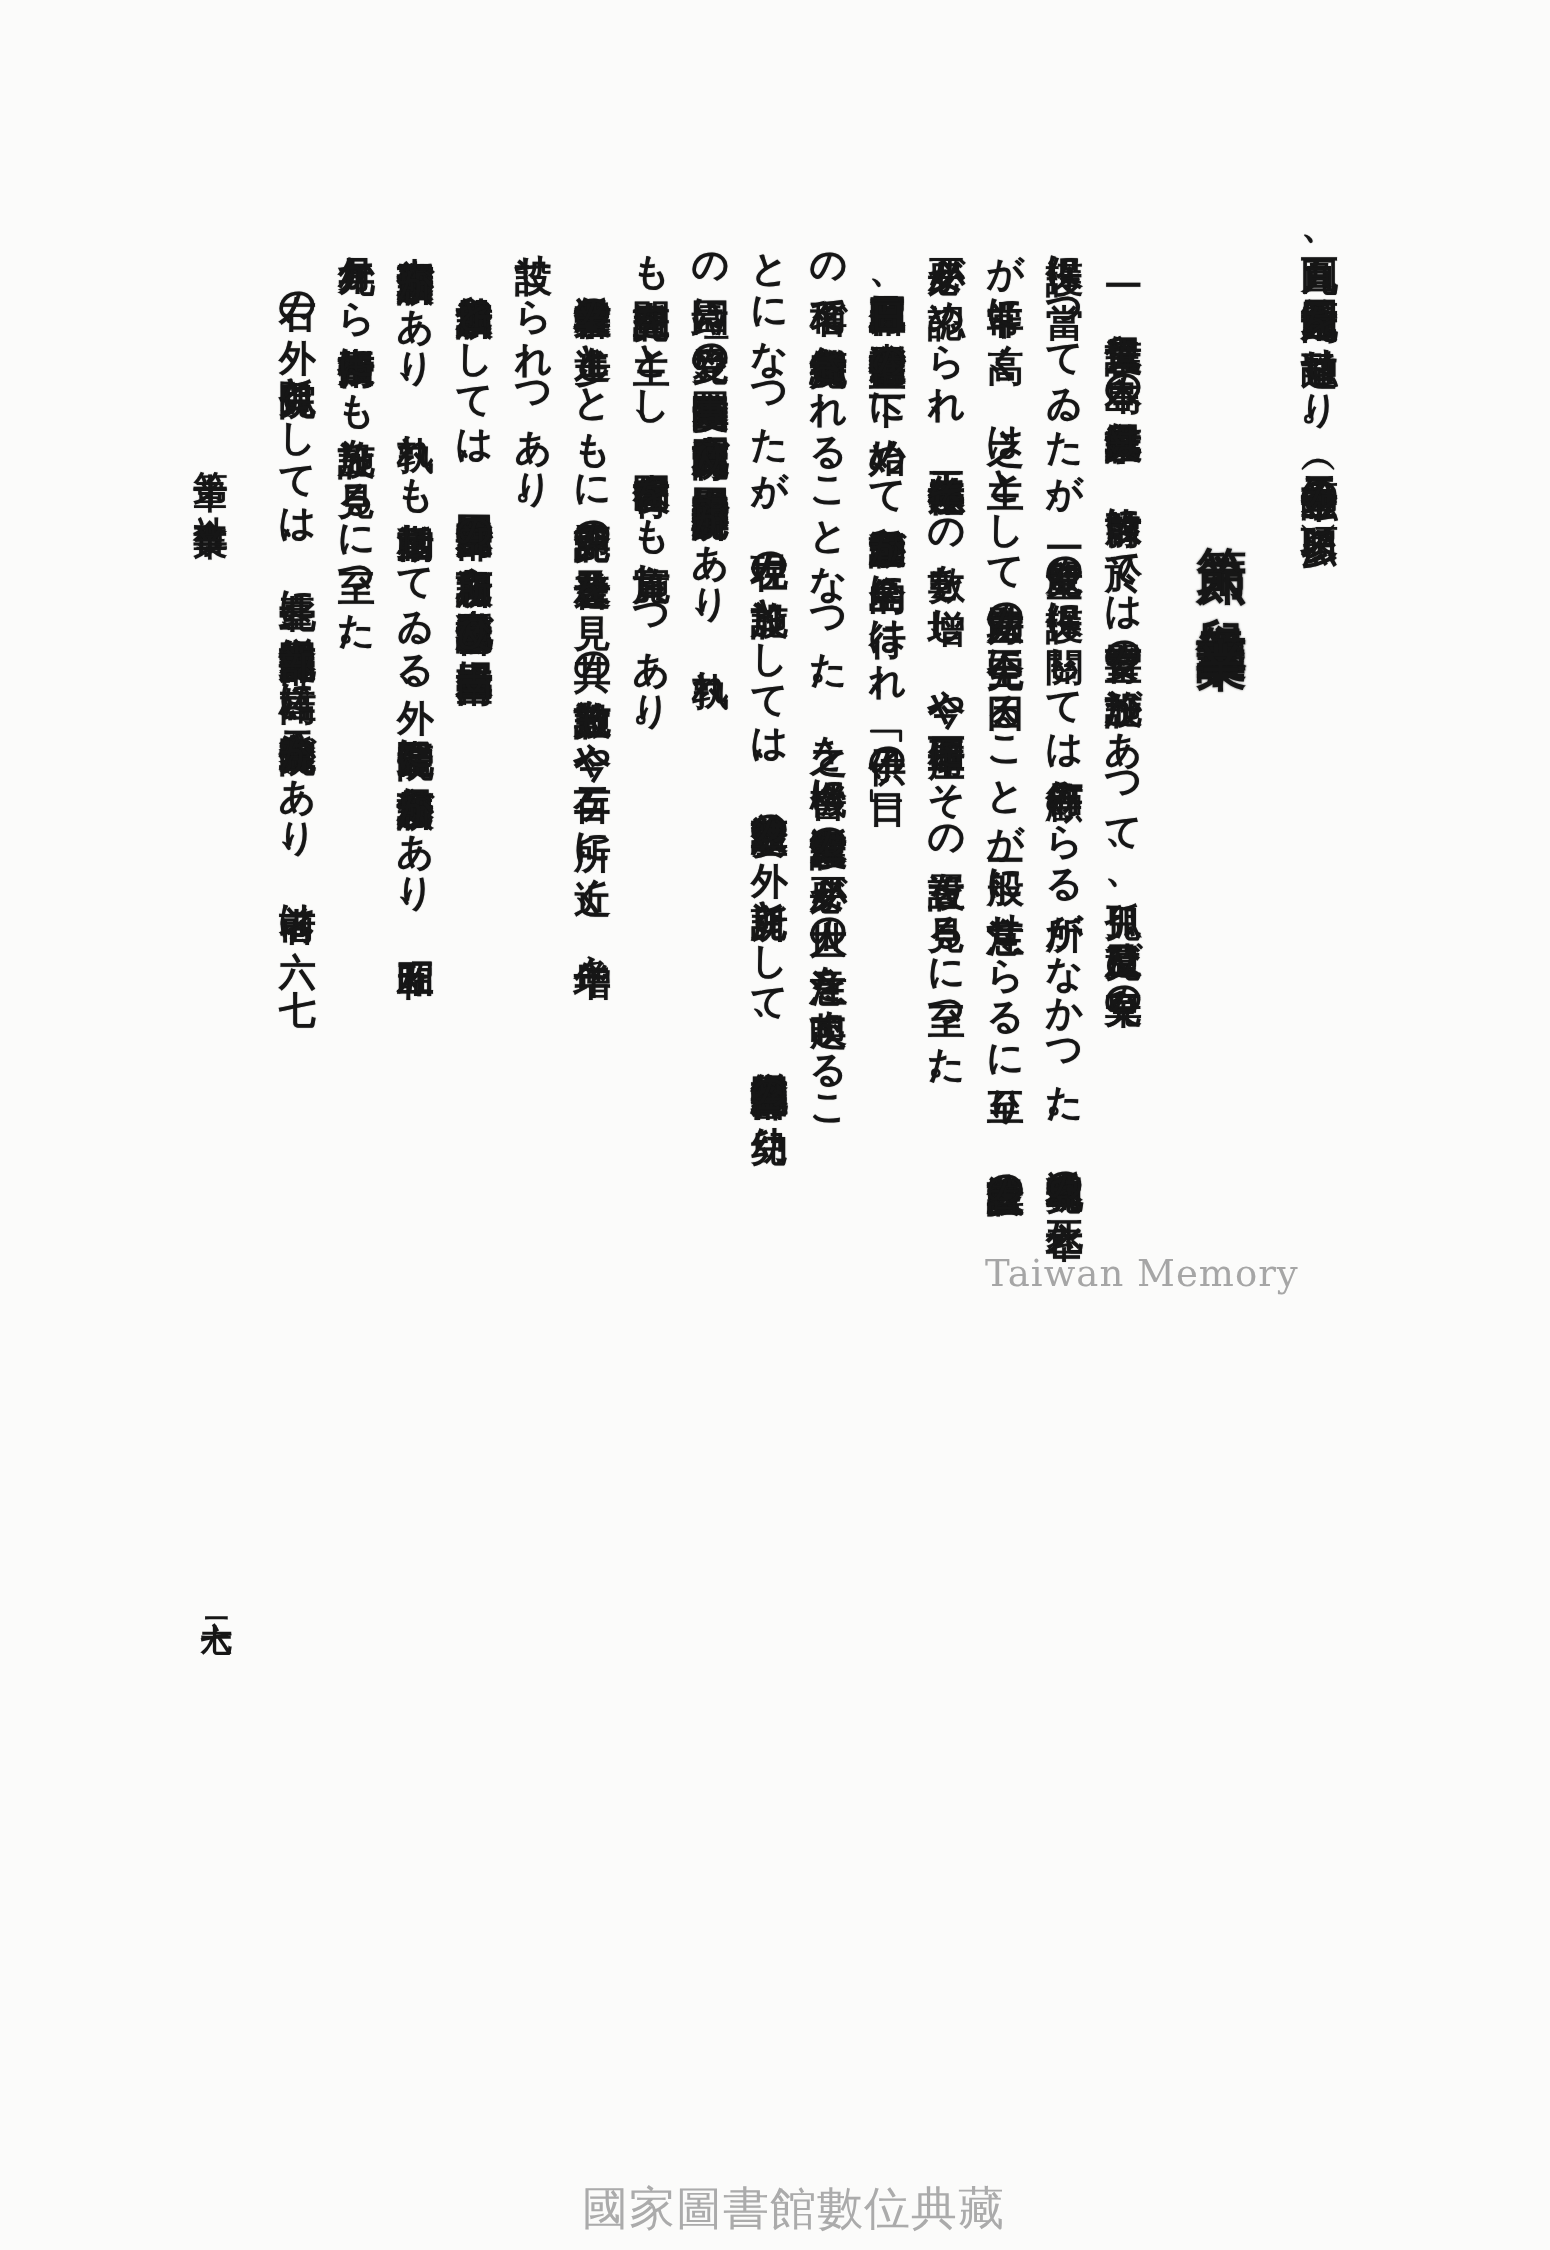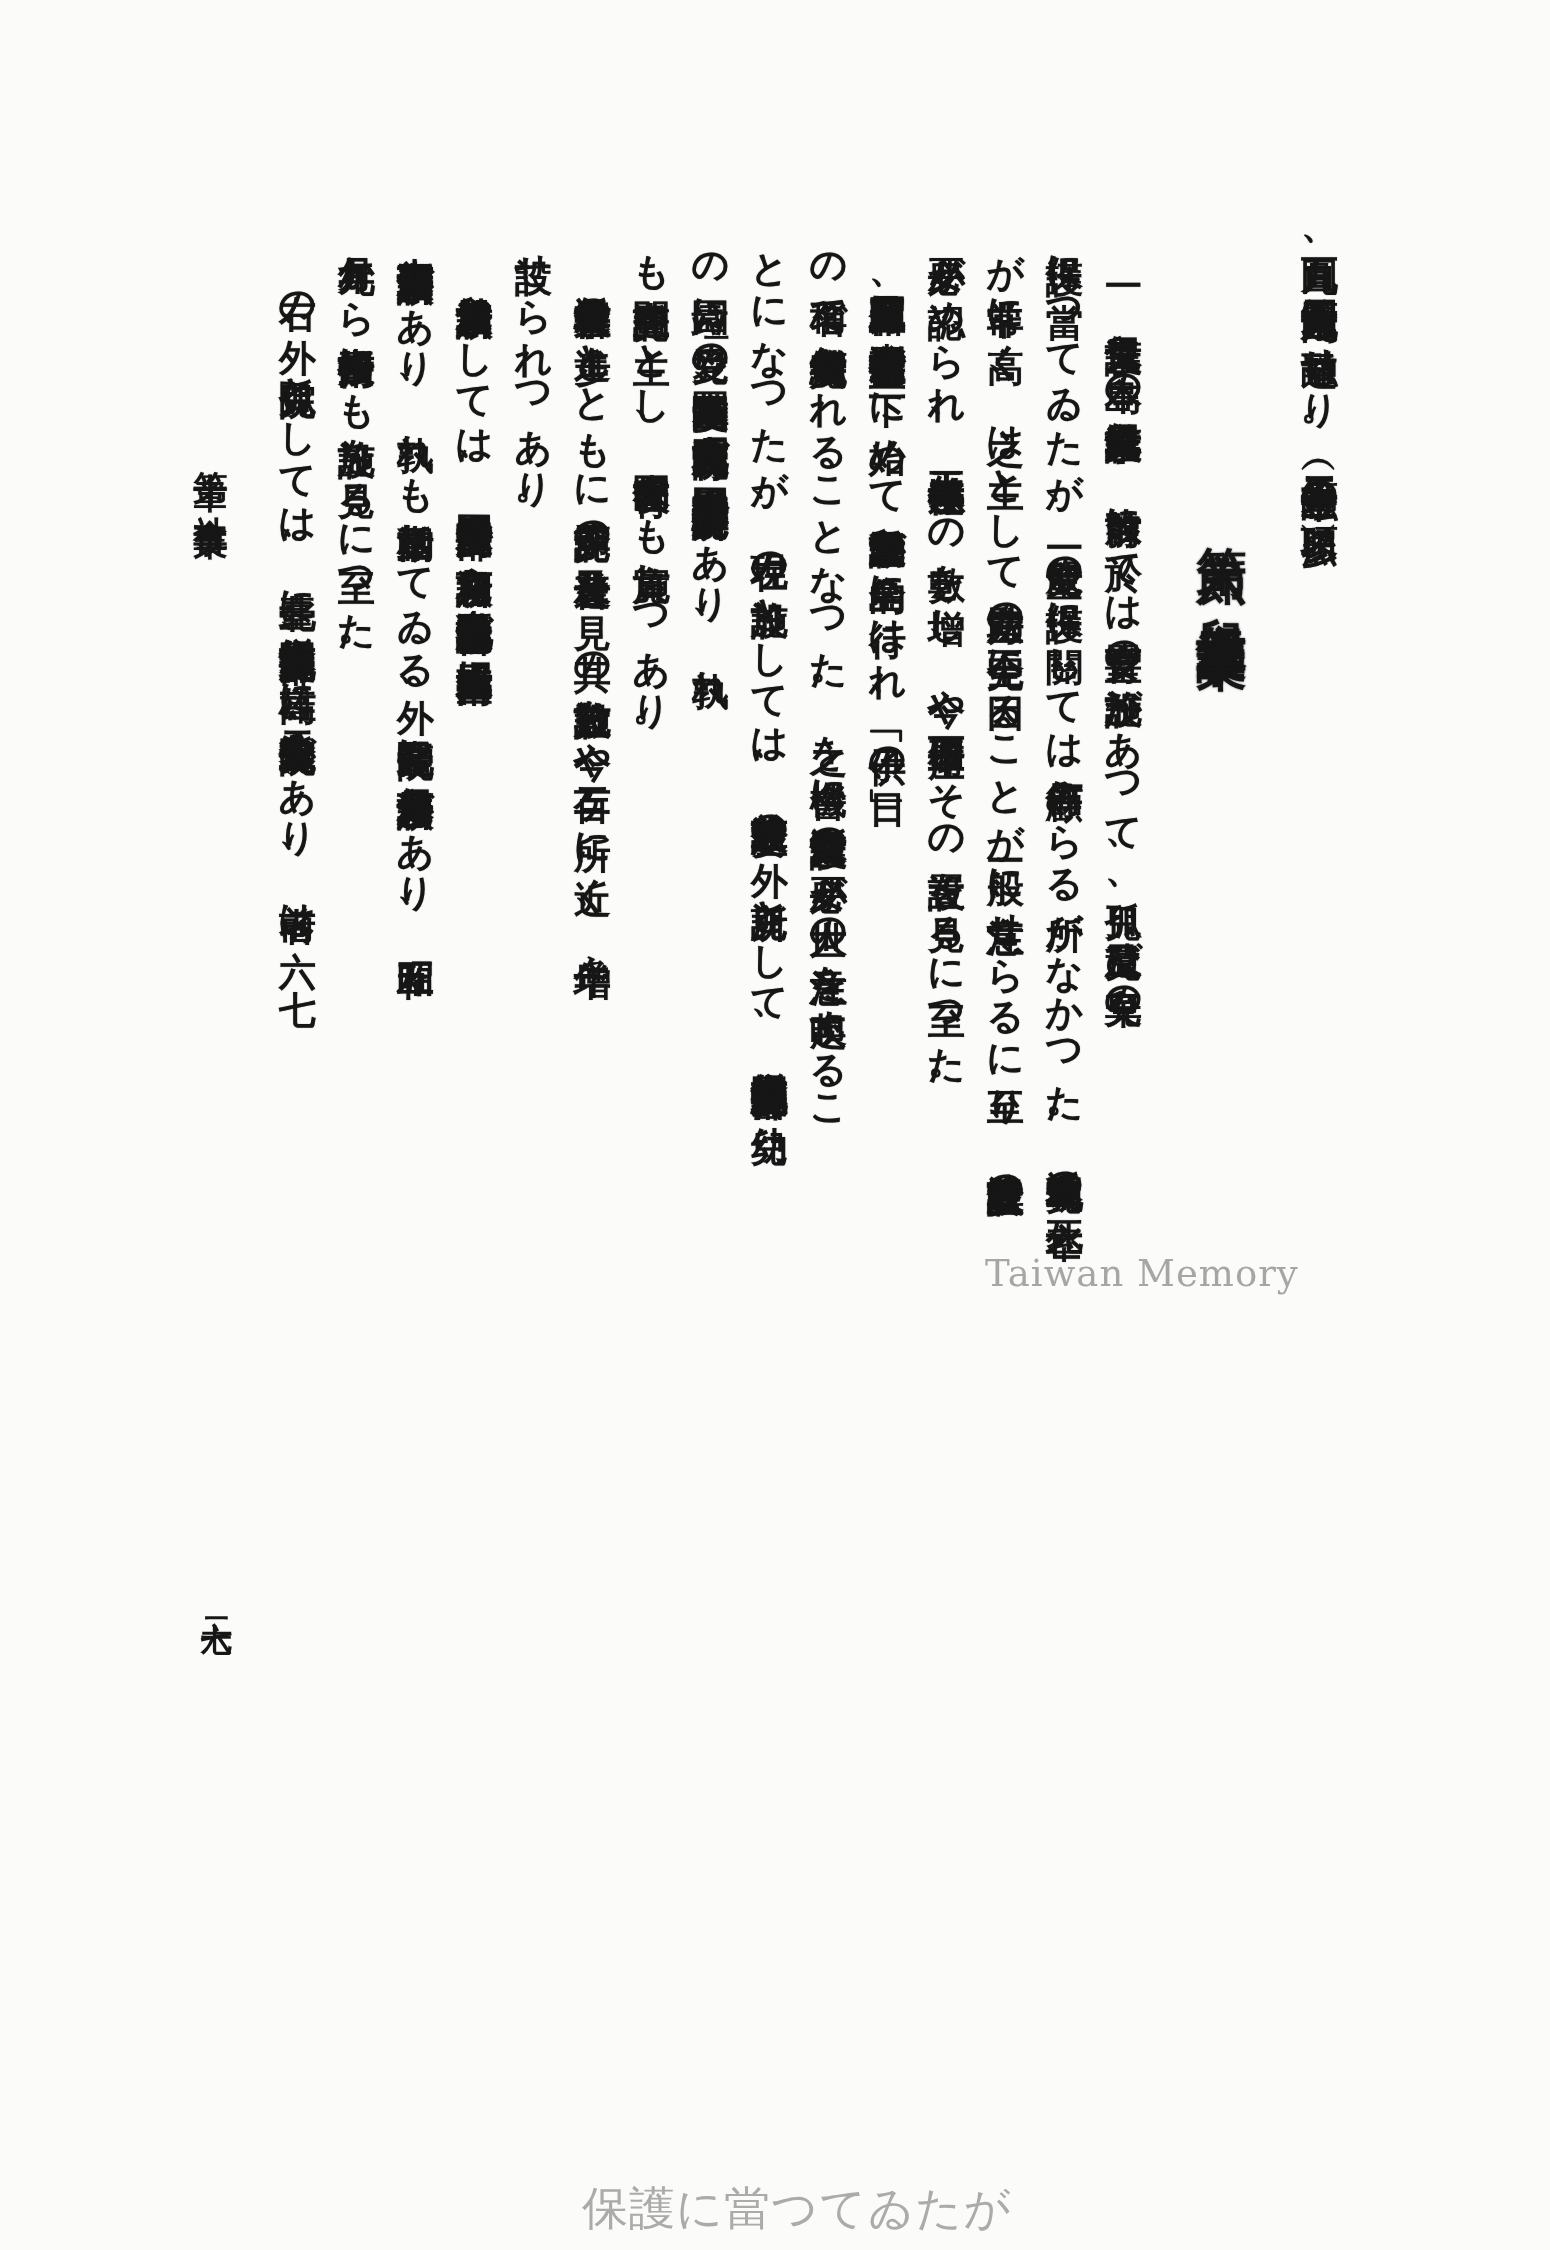--- a/index.html
+++ b/index.html
@@ -123,15 +123,15 @@
     <div class="vcol">　右の外、孤兒院としては、臺北に鎌倉保育園臺北支部、高雄に天主公敎會孤兒院があり、前者は六、七</div>
   </div>
 
   <div id="running-title">第十章　社會事業</div>
 
   <div id="page-number">二六七</div>
 
 
   <div id="watermark-latin">Taiwan Memory</div>
 
-  <div id="footer-caption">保護に當つてゐたが</div>
+  <div id="footer-caption">國家圖書館數位典藏</div>
 
 </div>
 
 </body></html>

